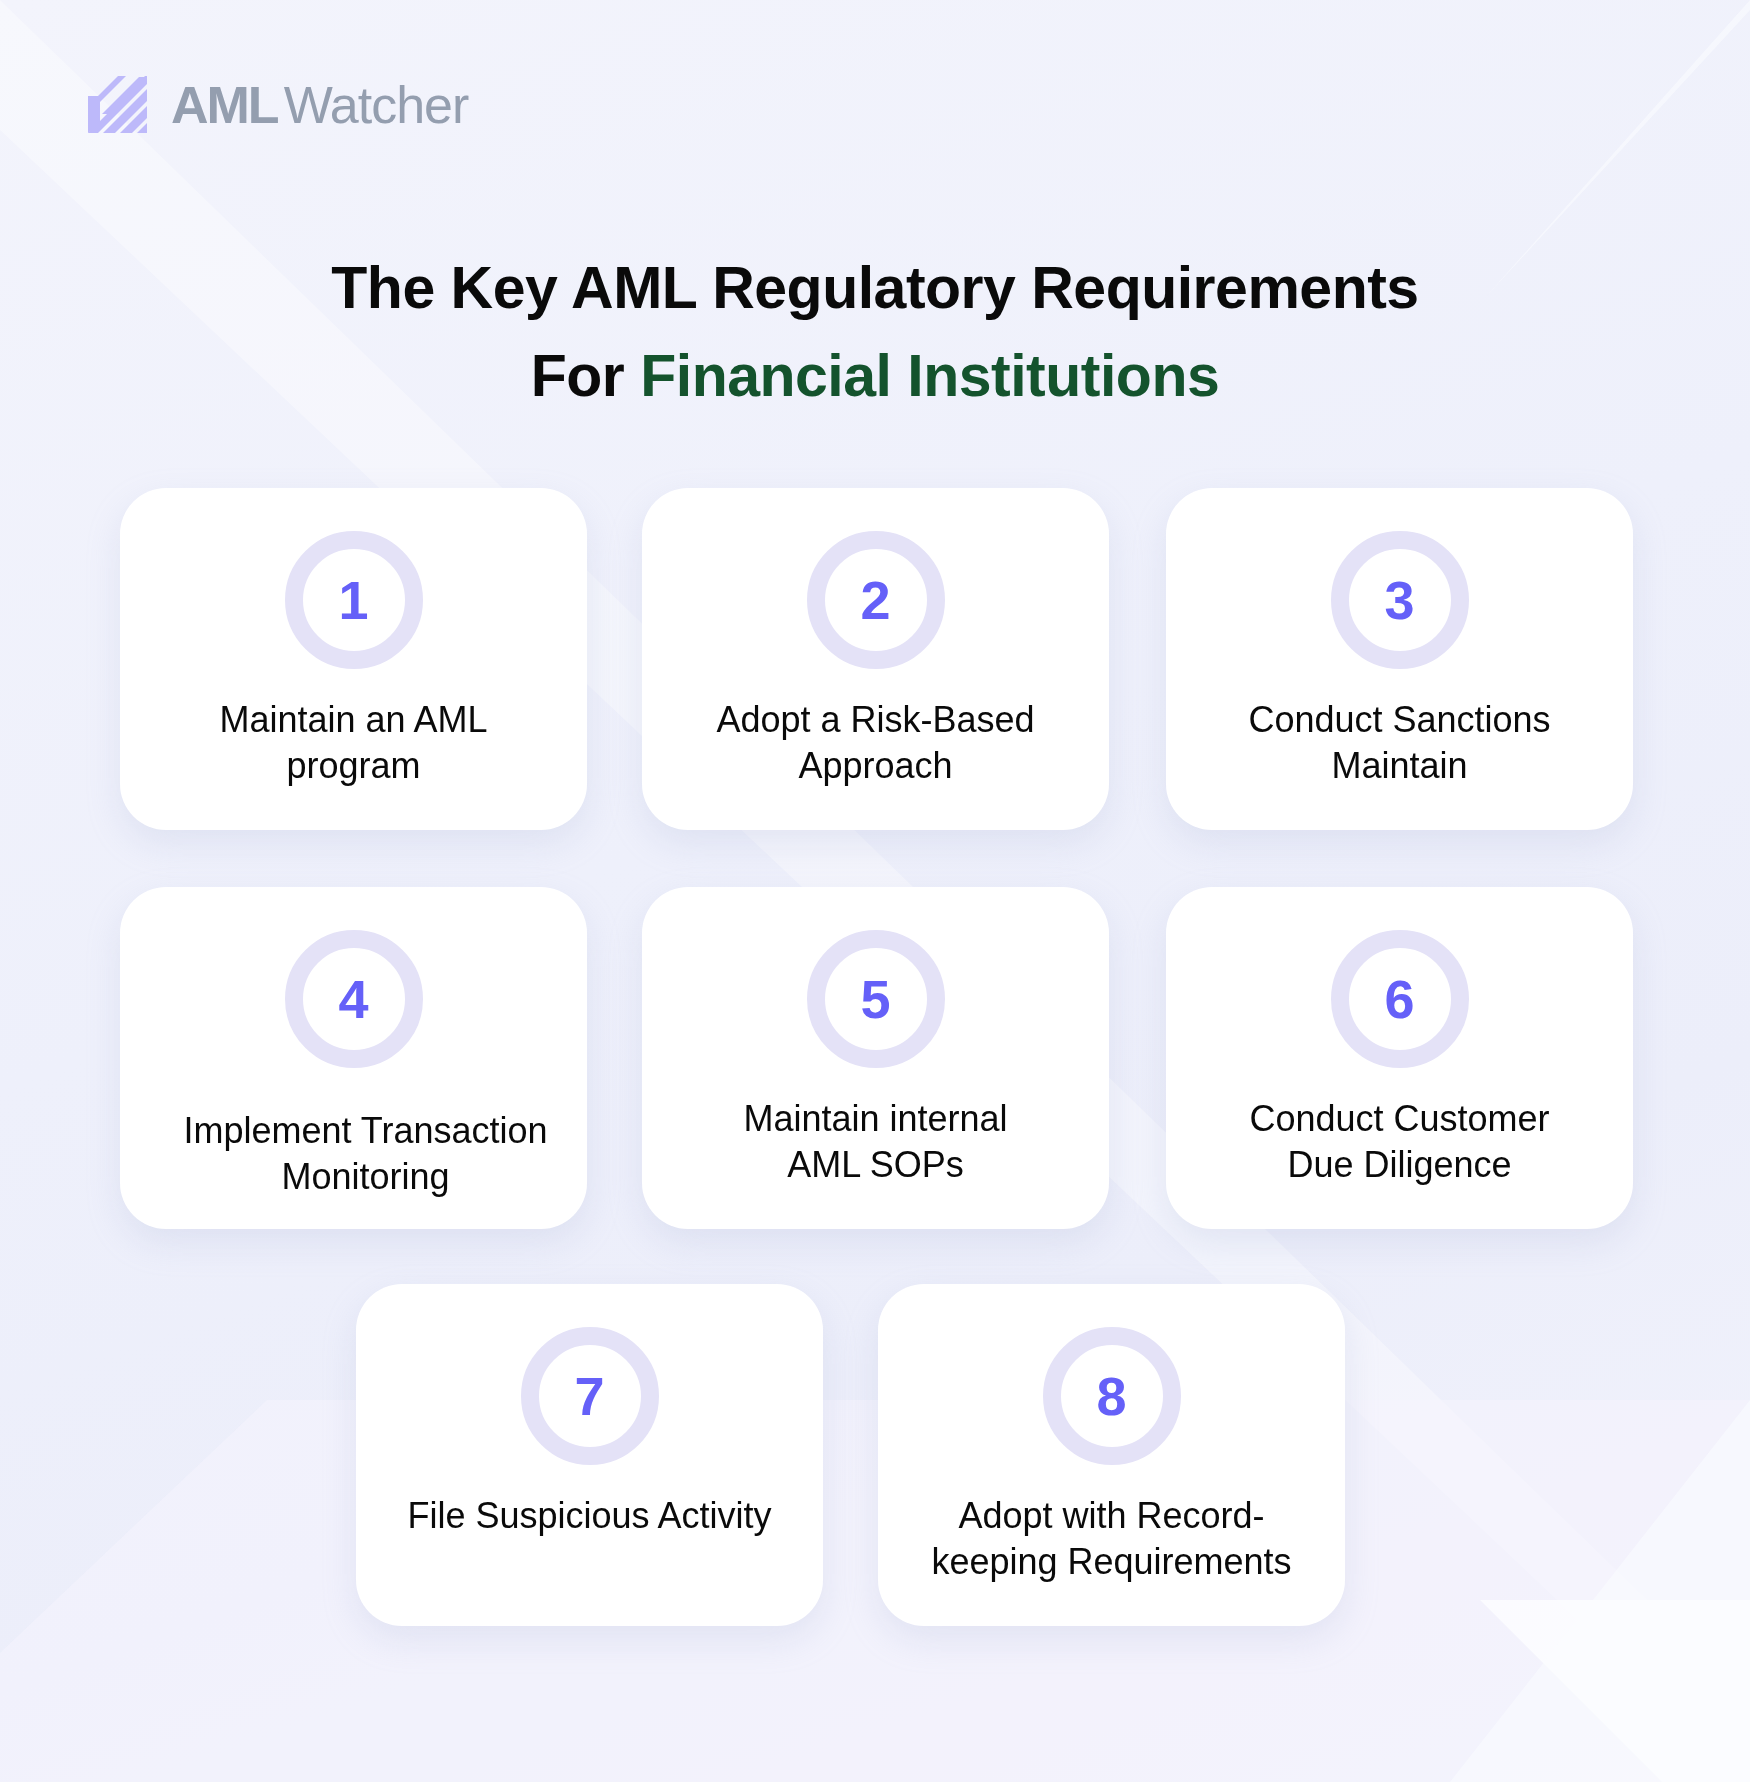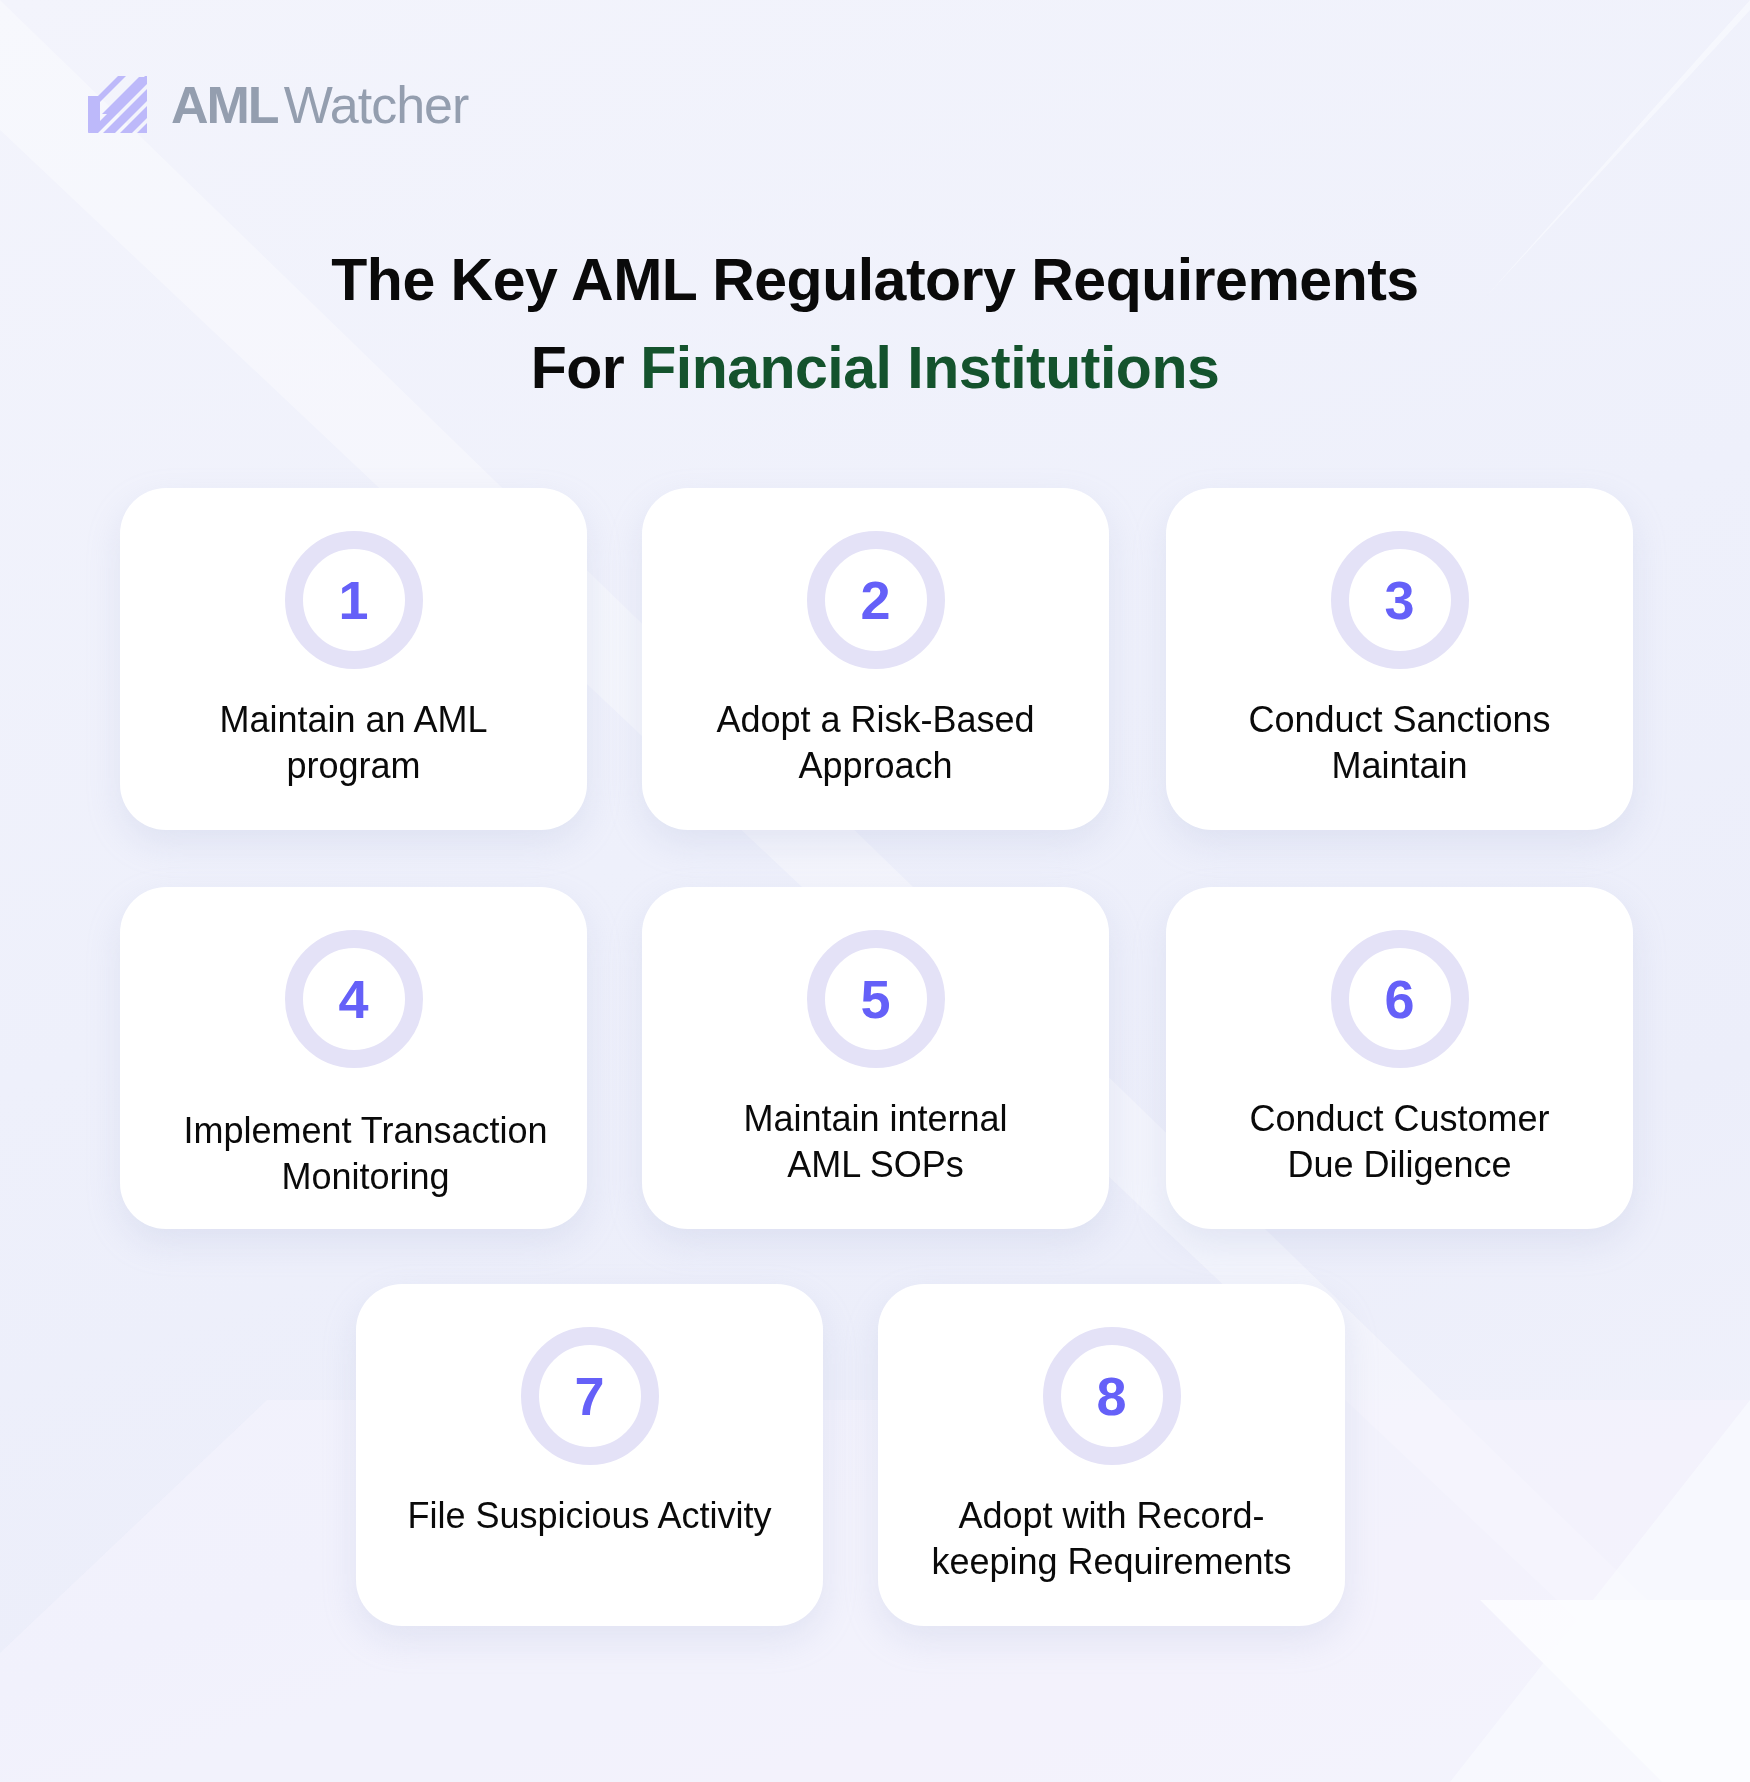--- a/index.html
+++ b/index.html
@@ -30,21 +30,21 @@
     clip-path: polygon(1737px 0, 1750px 0, 1750px 1782px, 1450px 1782px, 1750px 1400px, 1750px 10px, 1483px 300px, 1750px 0);
   }
 
   .logo { position: absolute; left: 88px; top: 76px; display: flex; align-items: center; }
   .logo-icon { width: 59px; height: 57px; }
   .logo-text { margin-left: 24px; font-size: 52px; color: #949EAF; letter-spacing: -1px; line-height: 1; }
   .logo-text .b { font-weight: 700; letter-spacing: -2px; }
   .logo-text .r { font-weight: 400; margin-left: 6px; }
 
   .title {
-    position: absolute; left: 0; top: 236px; width: 1750px; text-align: center;
+    position: absolute; left: 0; top: 244px; width: 1750px; text-align: center;
     font-weight: 700; font-size: 59px; line-height: 88px; color: #0A0A0A; letter-spacing: -0.5px;
   }
   .title .accent { color: #14532d; }
 
   .card {
     position: absolute; width: 467px; height: 342px; background: #FFFFFF;
     border-radius: 46px; box-shadow: 0 14px 34px rgba(170,176,215,0.22);
   }
   .ring {
     position: absolute; left: 50%; top: 43px; width: 138px; height: 138px; margin-left: -69px;

